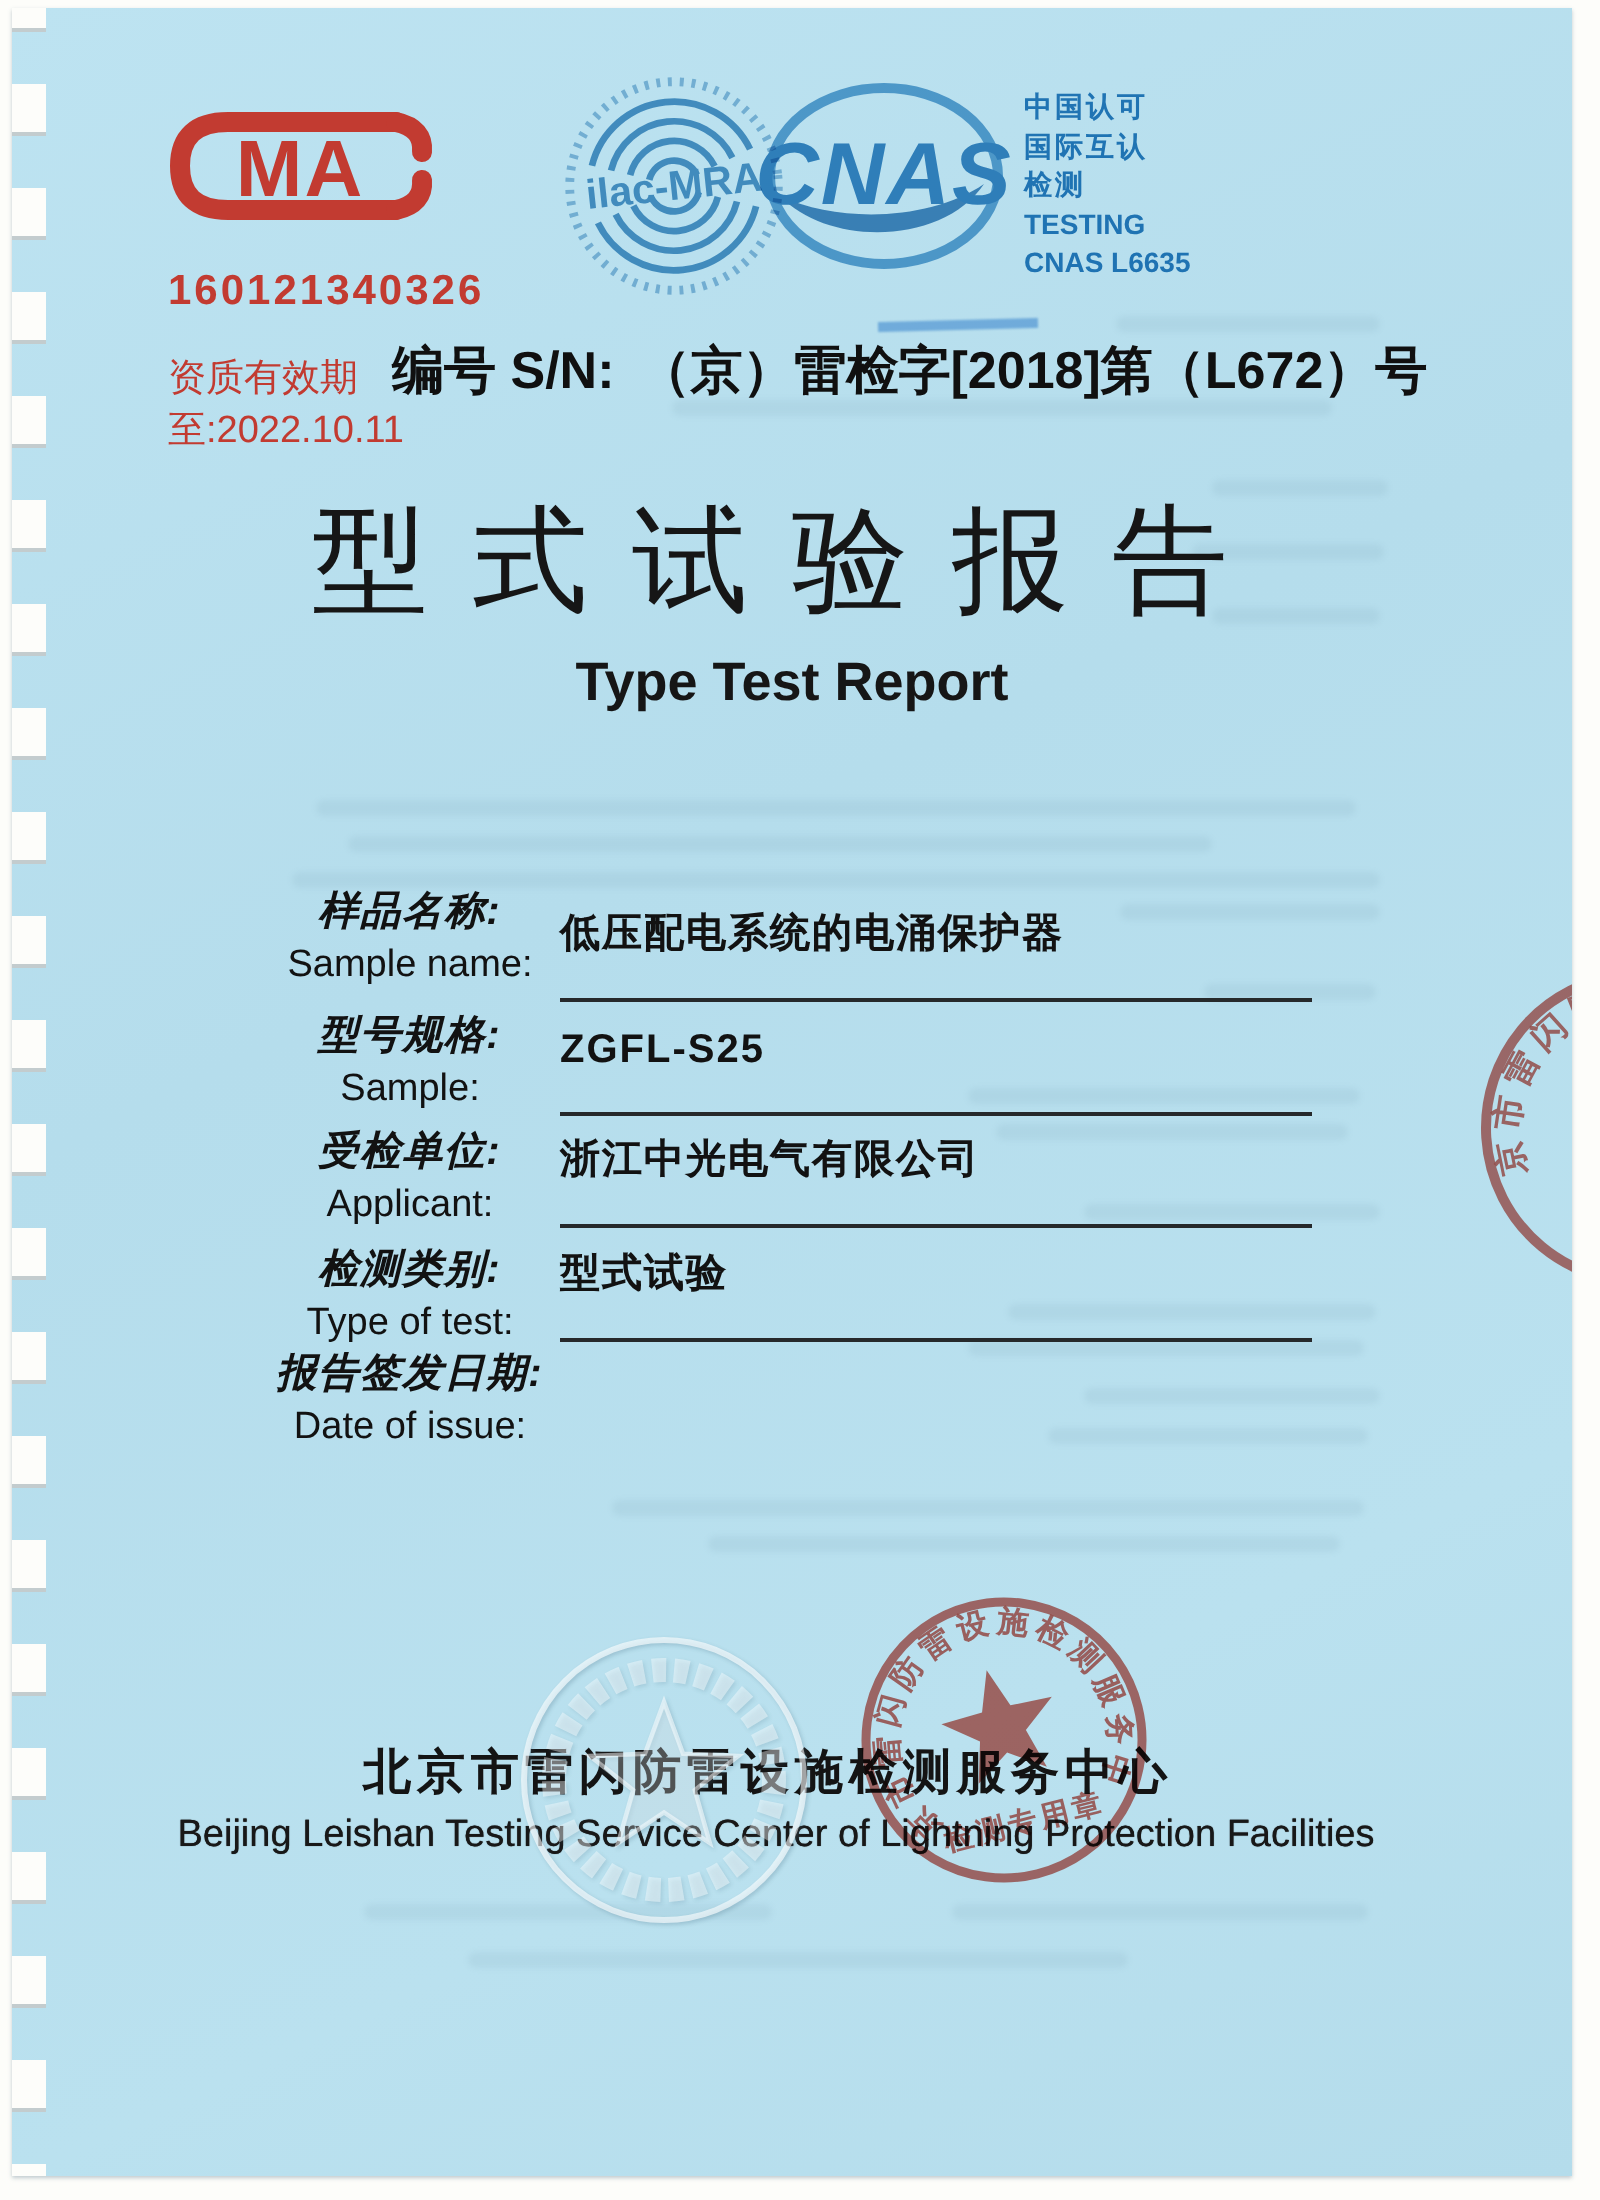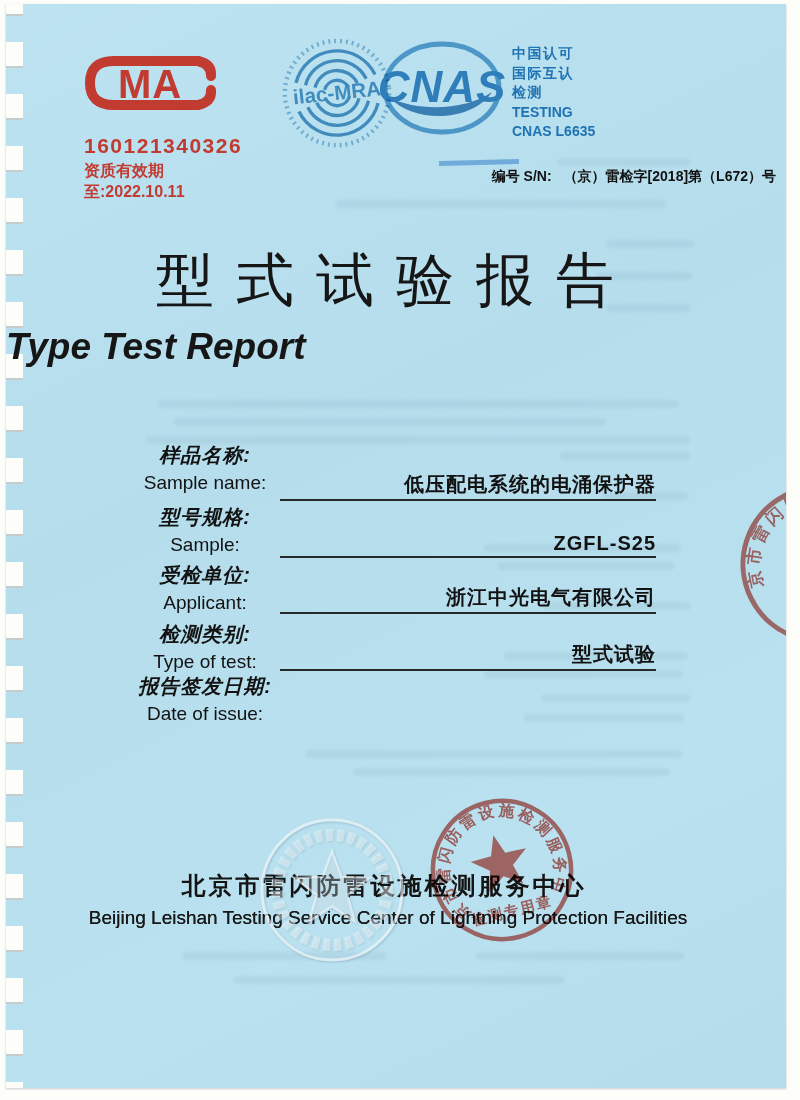--- a/index.html
+++ b/index.html
@@ -21,46 +21,46 @@
       #c3ccce 24px, #c3ccce 26px,
       rgba(0,0,0,0) 26px, rgba(0,0,0,0) 52px);
   }
   
   .ghost { position:absolute; height:8px; border-radius:4px; background:#60889e; opacity:.10; filter:blur(1.6px); }
 
   
   .cma { position:absolute; left:78px; top:48px; width:160px; color:#c23b31; }
   .cma svg { display:block; }
   .cma-num { font-size:21px; font-weight:bold; letter-spacing:1.5px; margin-top:20px; }
-  .cma-valid { font-size:16px; font-weight:bold; margin-top:3px; }
+  .cma-valid { font-size:19px; font-weight:normal; margin-top:18px; }
 
   
   .stamp-ilac { position:absolute; left:270px; top:28px; opacity:.8; transform:rotate(-6deg); mix-blend-mode:multiply; }
   .stamp-cnas { position:absolute; left:374px; top:34px; opacity:.9; overflow:visible; mix-blend-mode:multiply; }
   .accr-lines { position:absolute; left:506px; top:40px; color:#2b84c0; font-size:14px; font-weight:bold; line-height:19.5px; mix-blend-mode:multiply; }
   .accr-lines .cnline { letter-spacing:1.5px; }
 
-  .serial { position:absolute; left:190px; top:164px; width:580px; text-align:right;
-            font-size:14px; font-weight:bold; color:#101010; }
+  .serial { position:absolute; left:190px; top:164px; width:580px; text-align:left;
+            font-size:26px; font-weight:bold; color:#101010; }
   .serial .sv { margin-left:12px; }
   .streak { position:absolute; left:433px; top:156px; width:80px; height:5px;
             background:rgba(40,120,200,.5); transform:rotate(-1.5deg); filter:blur(.6px); }
 
   .title-cn { position:absolute; left:0; width:100%; top:238px; text-align:center;
               font-family:"Liberation Serif","DejaVu Serif",serif; font-weight:normal;
               font-size:58px; letter-spacing:22px; color:#161616; }
-  .title-en { position:absolute; left:0; width:100%; top:322px; 
-              font-size:37px; font-weight:bold; color:#161616;font-style:italic; }
+  .title-en { position:absolute; left:0; width:100%; top:322px; text-align:center;
+              font-size:27px; font-weight:bold; color:#161616; }
 
   .row { position:absolute; left:0; width:100%; }
   .labels { position:absolute; left:104px; width:190px; text-align:center; color:#121212; }
   .lab-cn { font-size:20px; font-weight:bold; letter-spacing:1px;font-style:italic; }
   .lab-en { font-size:19px; margin-top:3px; }
   .value-line { position:absolute; left:274px; width:376px; bottom:0;
-                border-bottom:2px solid #26292b; text-align:right; padding-bottom:1px;
+                border-bottom:2px solid #26292b; text-align:left; padding-bottom:19px;
                 font-size:20px; font-weight:bold; color:#121212; letter-spacing:1px; }
 
   .issuer-cn { position:absolute; left:0; width:756px; top:866px; text-align:center;
                font-size:24px; font-weight:bold; letter-spacing:3px; color:#141414; }
   .issuer-en { position:absolute; left:0; width:764px; top:903px; text-align:center;
                font-size:19px; color:#181818; text-shadow:0 0 .4px #181818; }
 
   .seal { position:absolute; mix-blend-mode:multiply; }
   .seal text { font-family:"Liberation Serif","DejaVu Serif",serif; }
   .emboss { position:absolute; opacity:.8; }

